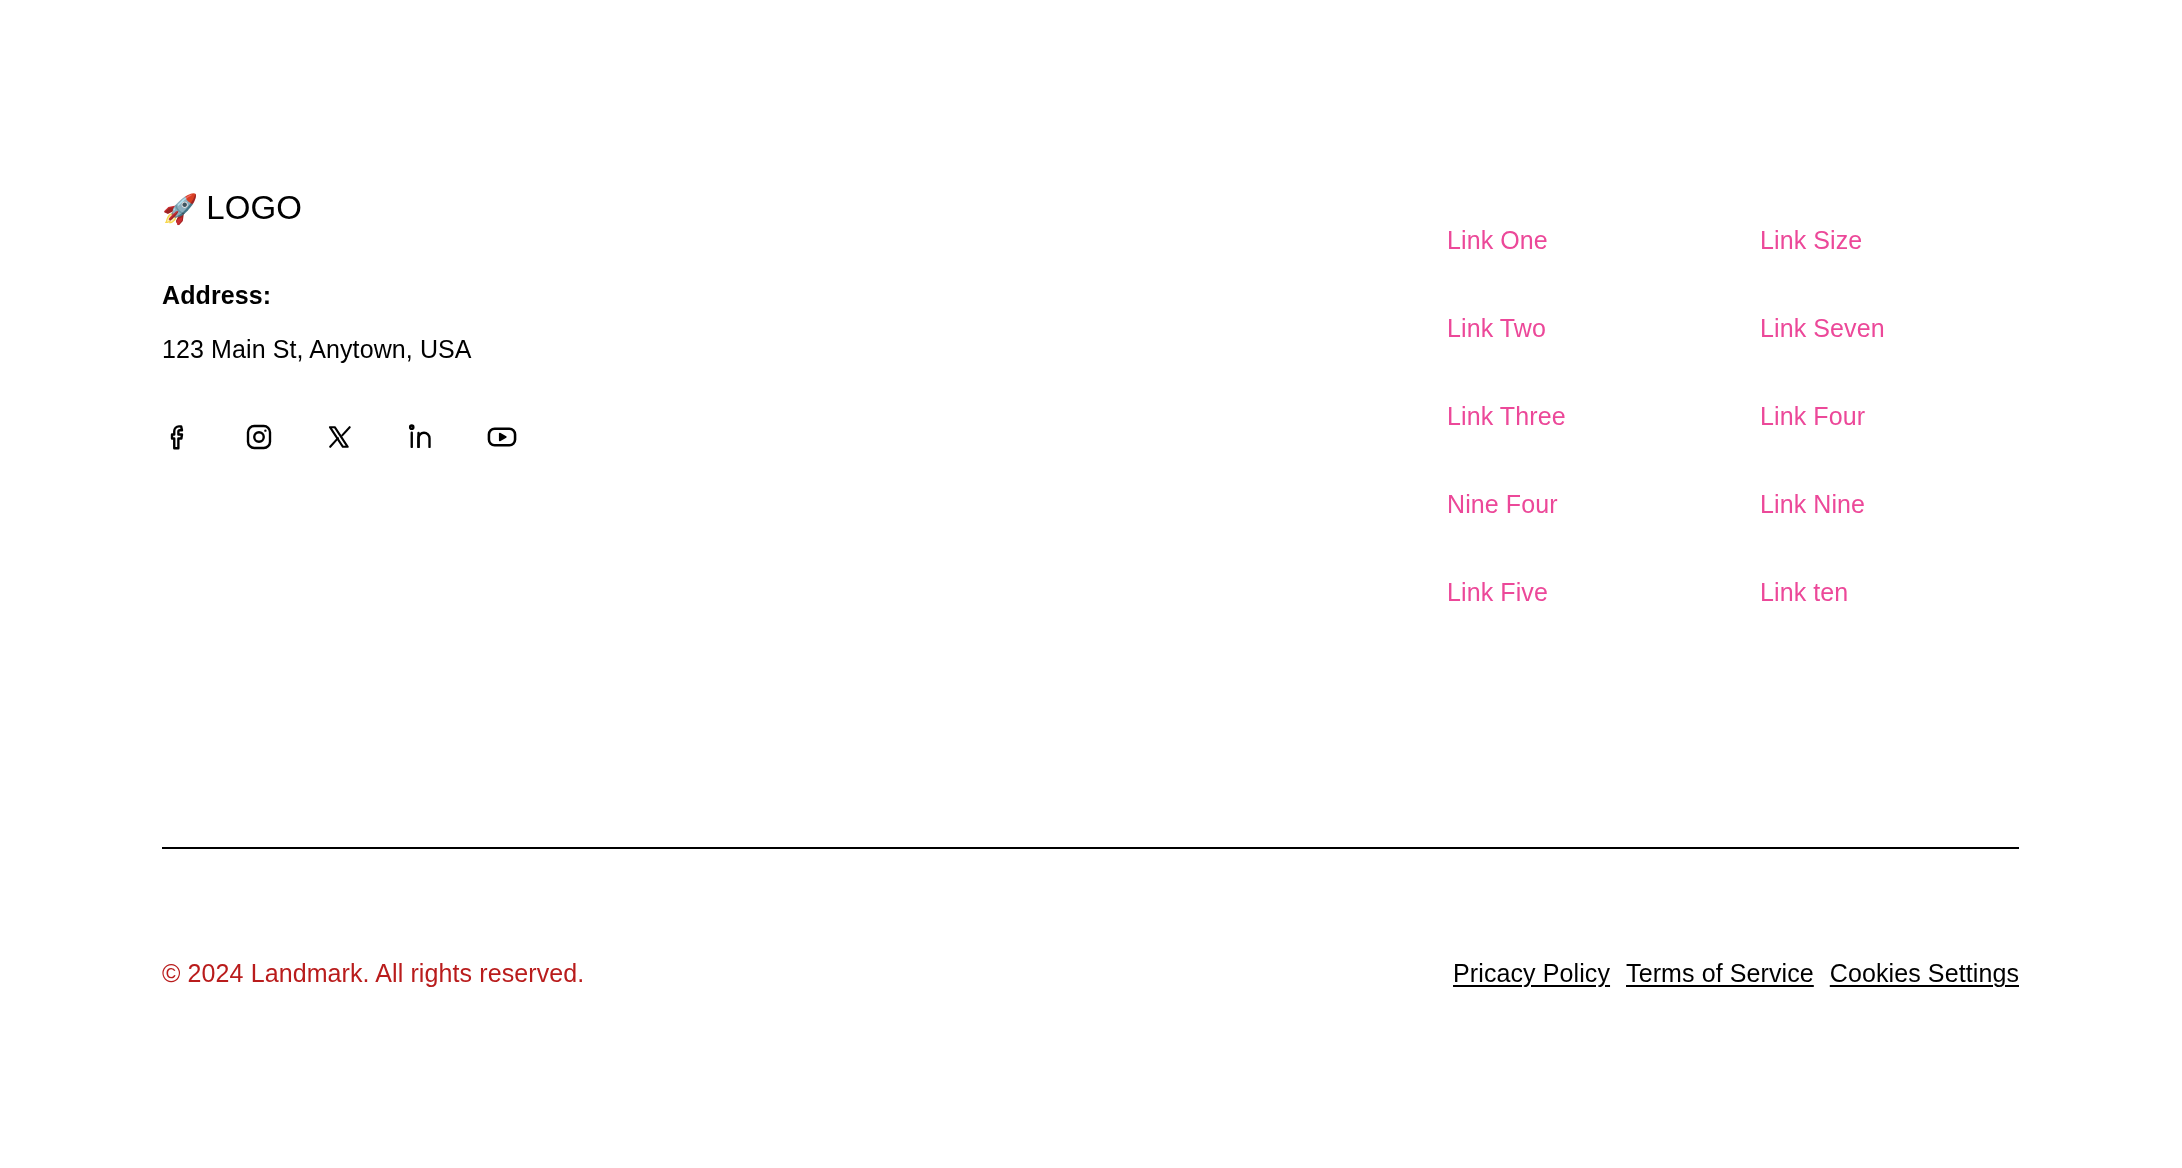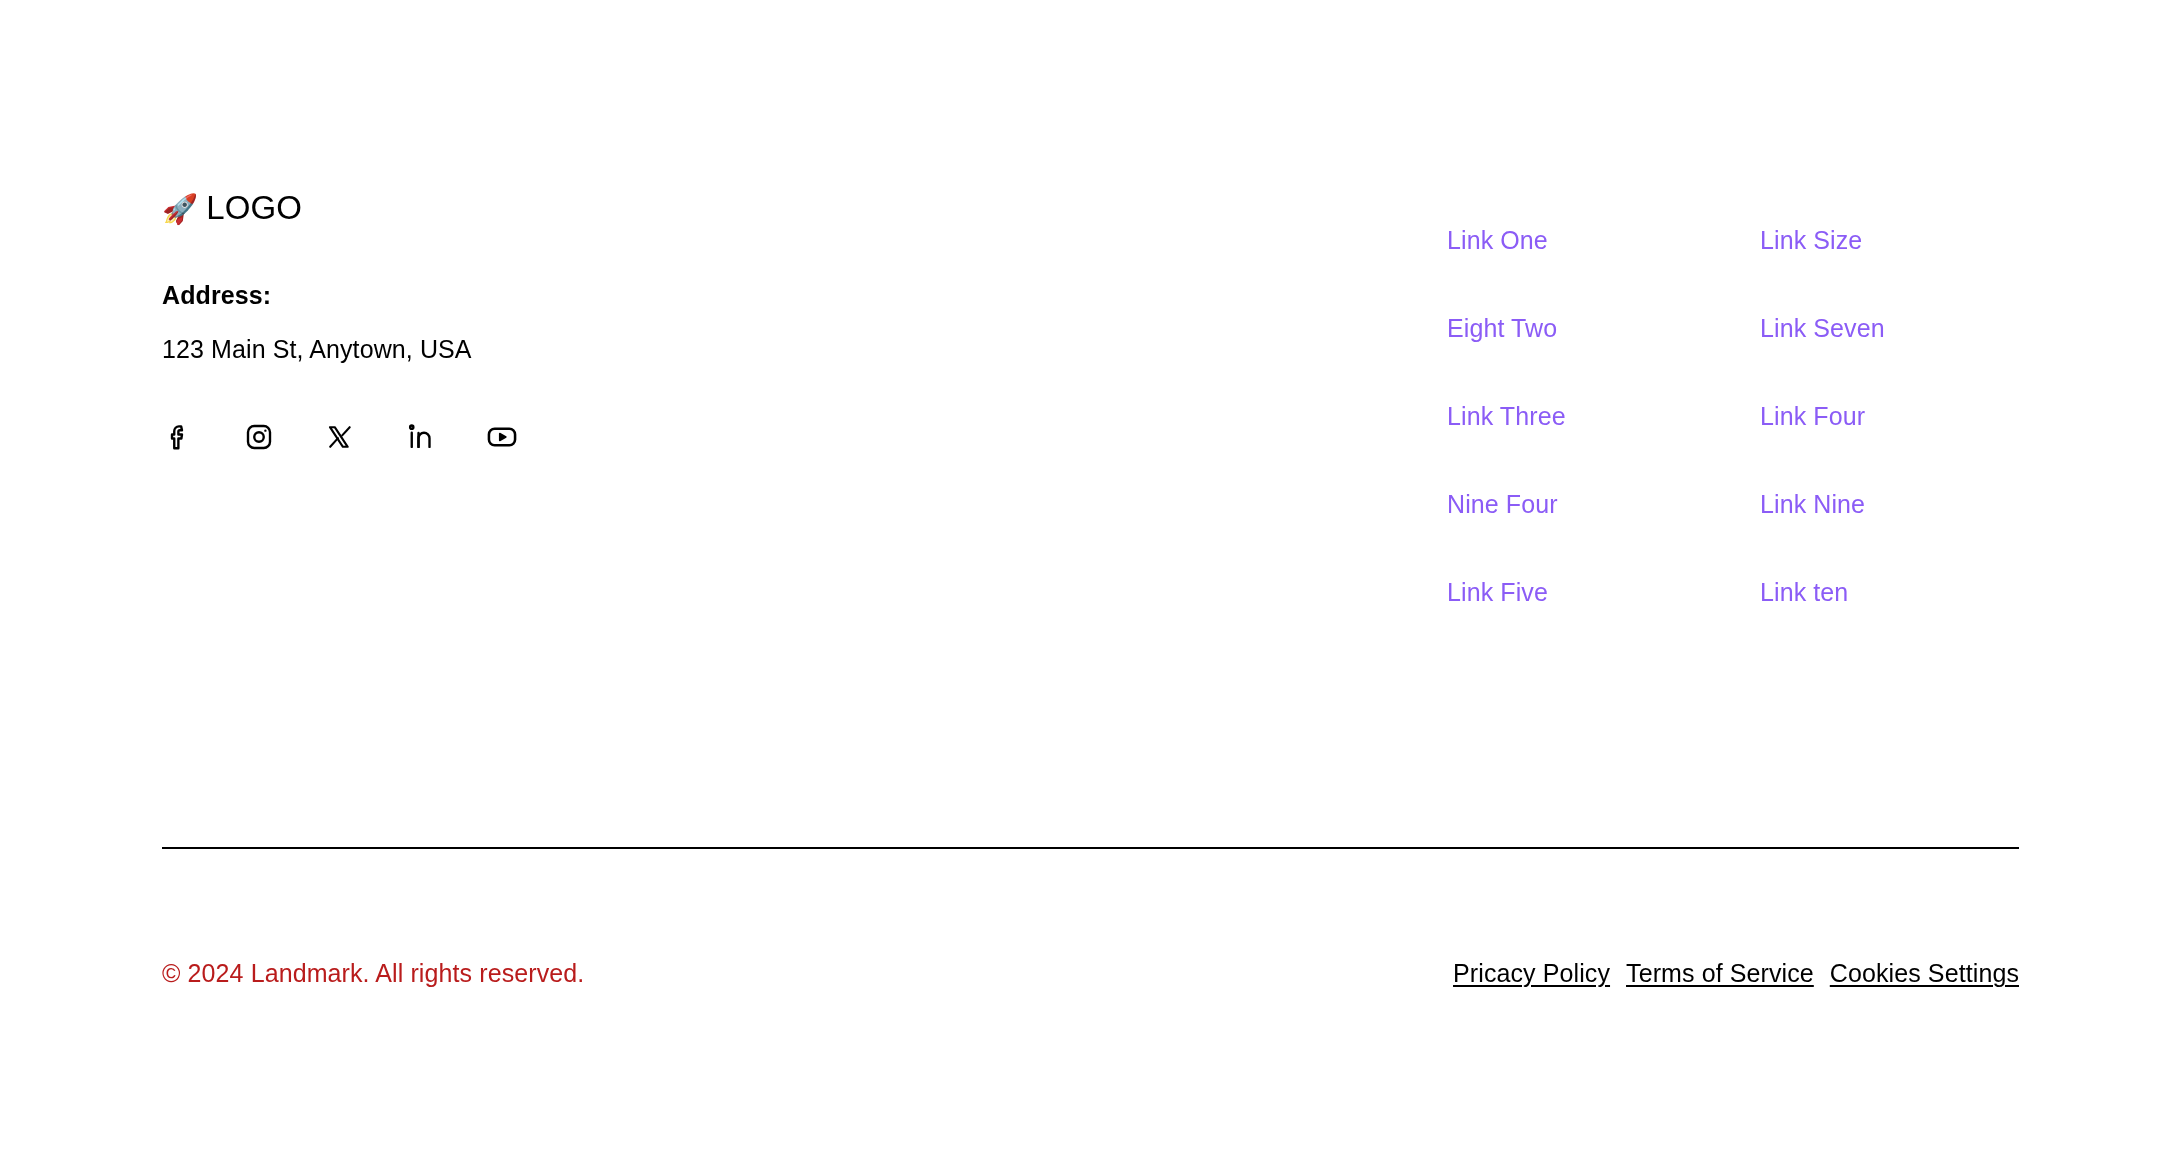--- a/index.html
+++ b/index.html
@@ -103,21 +103,21 @@
     display: flex;
     flex-direction: column;
     width: 313px;
   }
   .link-col:last-child { width: 260px; }
 
   .footer-link {
     font-size: 25px;
     line-height: 1.5;
     letter-spacing: 0.1px;
-    color: #8b5cf6;
+    color: #ec4899;
     text-decoration: none;
     height: 38px;
     margin-bottom: 50px;
     display: block;
     white-space: nowrap;
   }
   .footer-link:last-child { margin-bottom: 0; }
 
   
   .divider {
@@ -225,21 +225,21 @@
           </svg>
         </span>
 
       </div>
     </div>
 
     <div class="link-cols">
 
       <div class="link-col">
         <a class="footer-link">Link One</a>
-        <a class="footer-link">Eight Two</a>
+        <a class="footer-link">Link Two</a>
         <a class="footer-link">Link Three</a>
         <a class="footer-link">Nine Four</a>
         <a class="footer-link">Link Five</a>
       </div>
 
       <div class="link-col">
         <a class="footer-link">Link Size</a>
         <a class="footer-link">Link Seven</a>
         <a class="footer-link">Link Four</a>
         <a class="footer-link">Link Nine</a>

